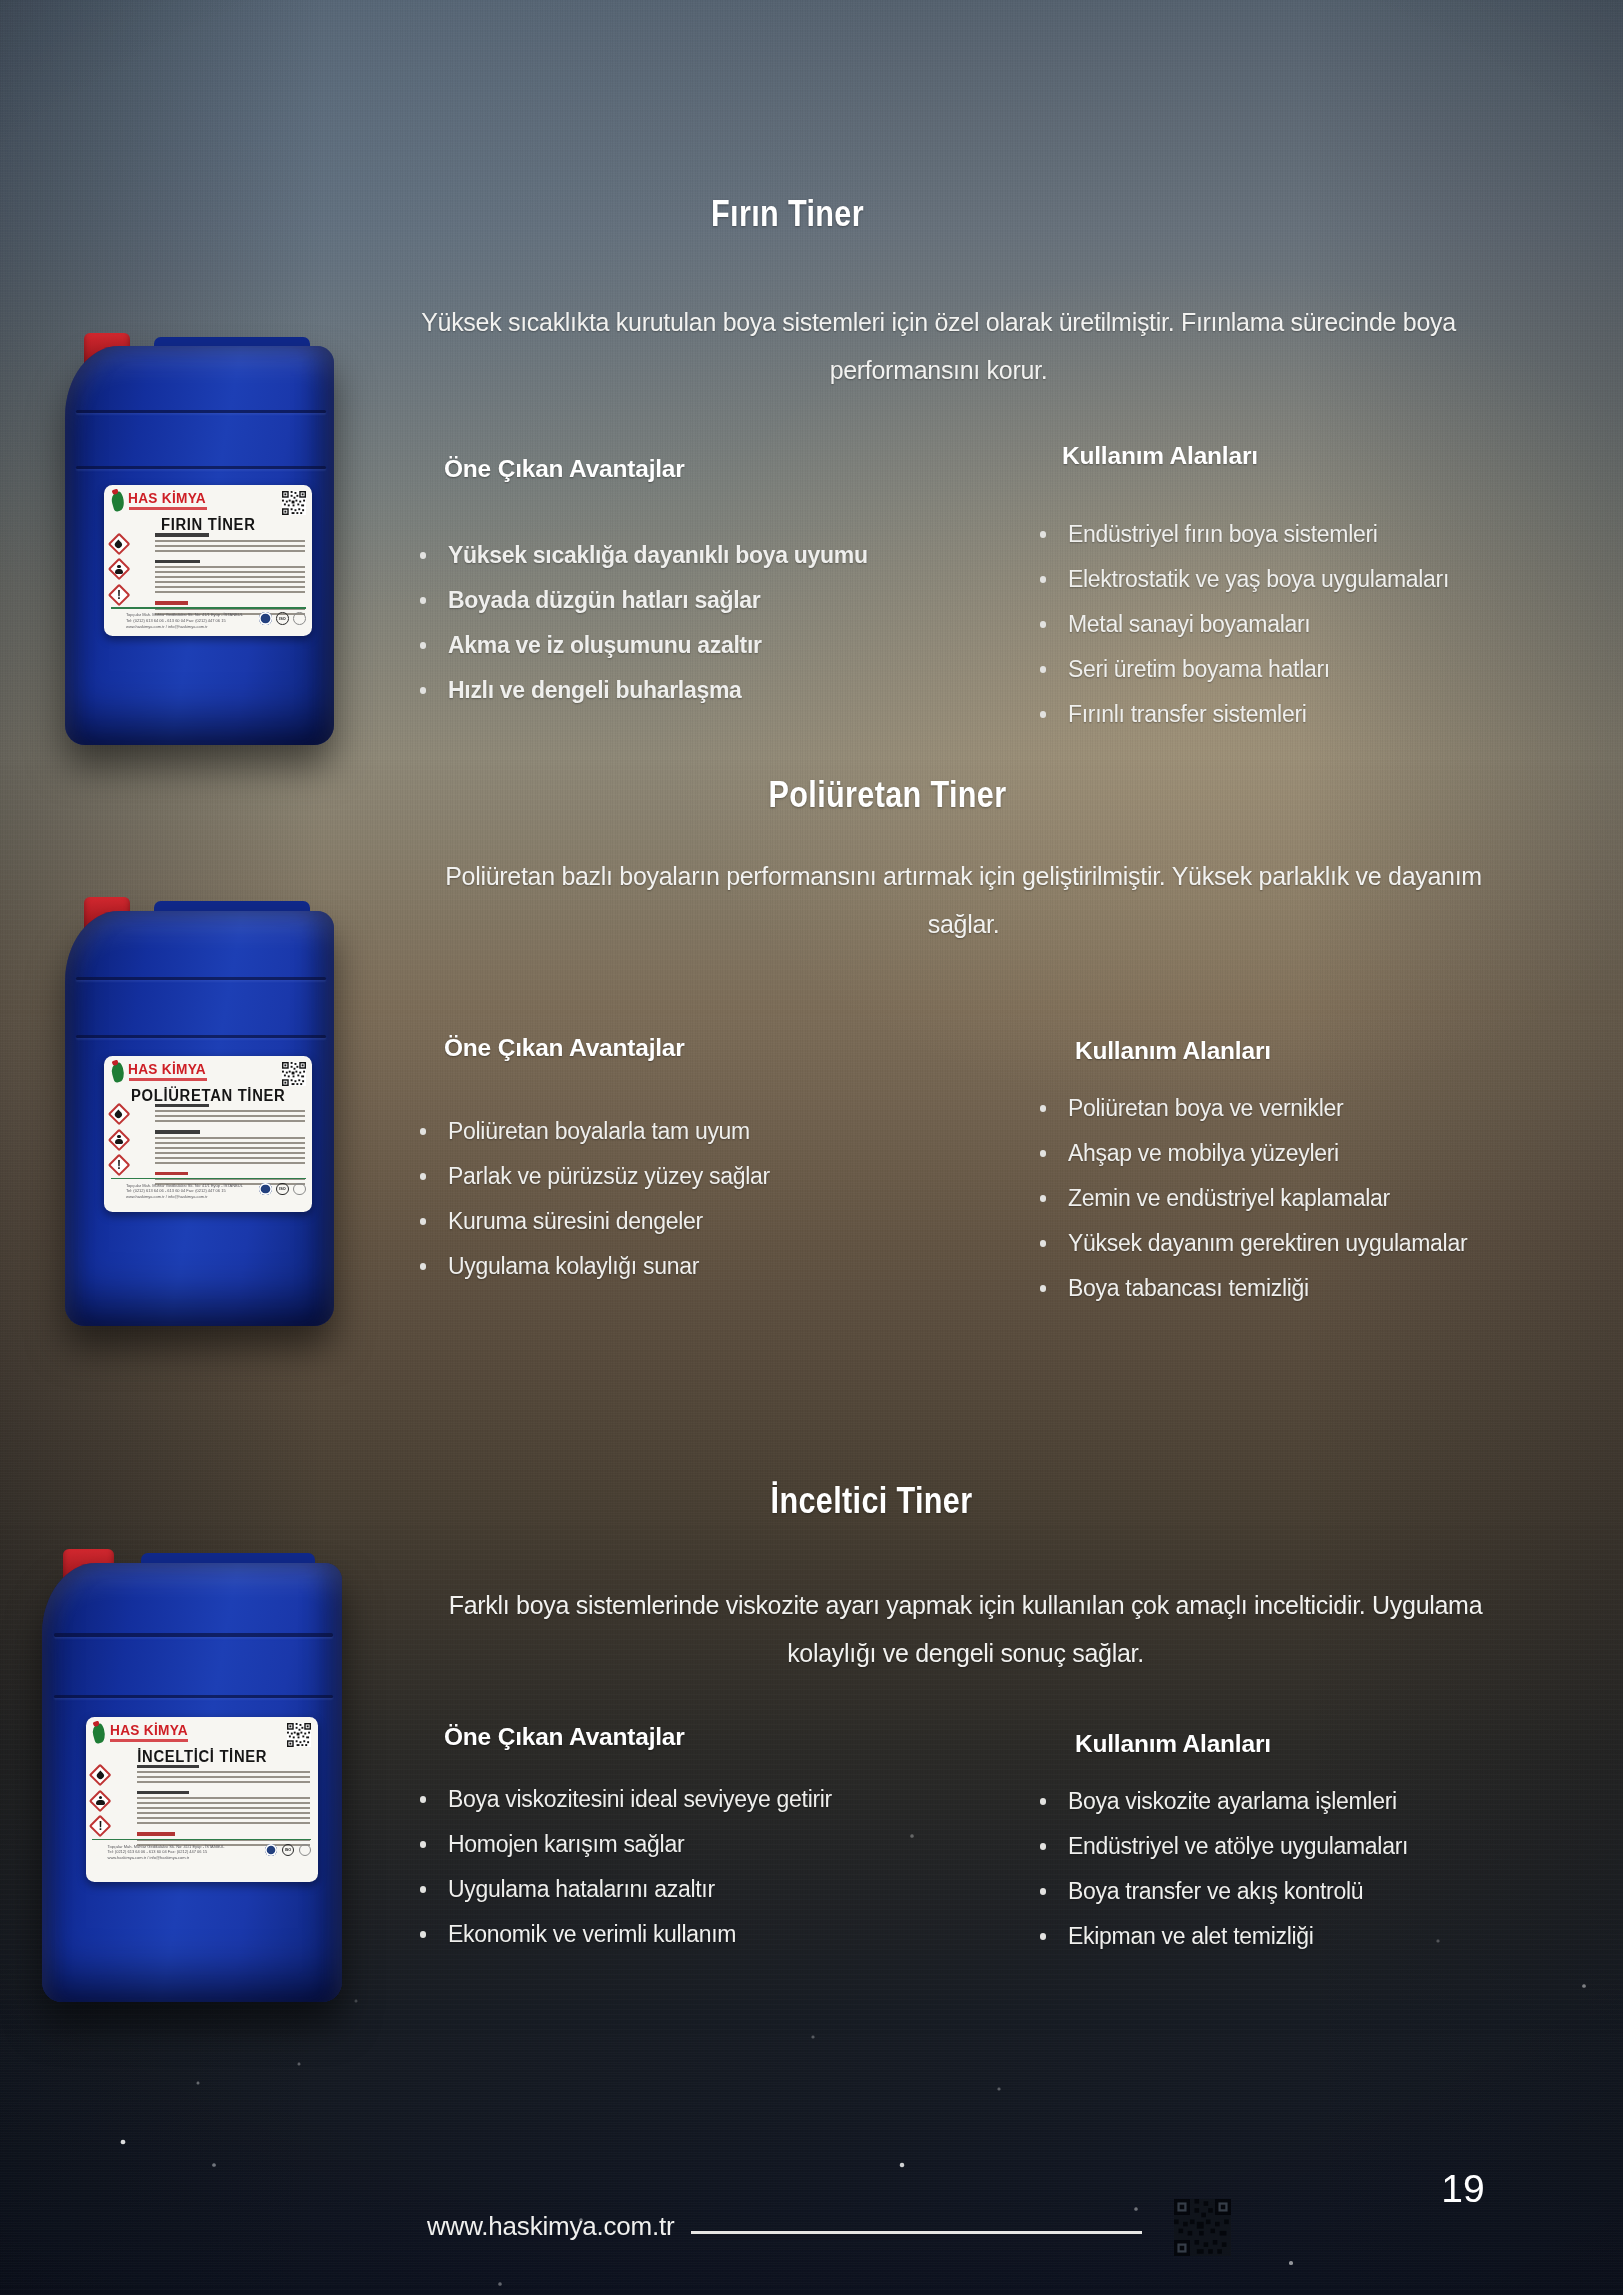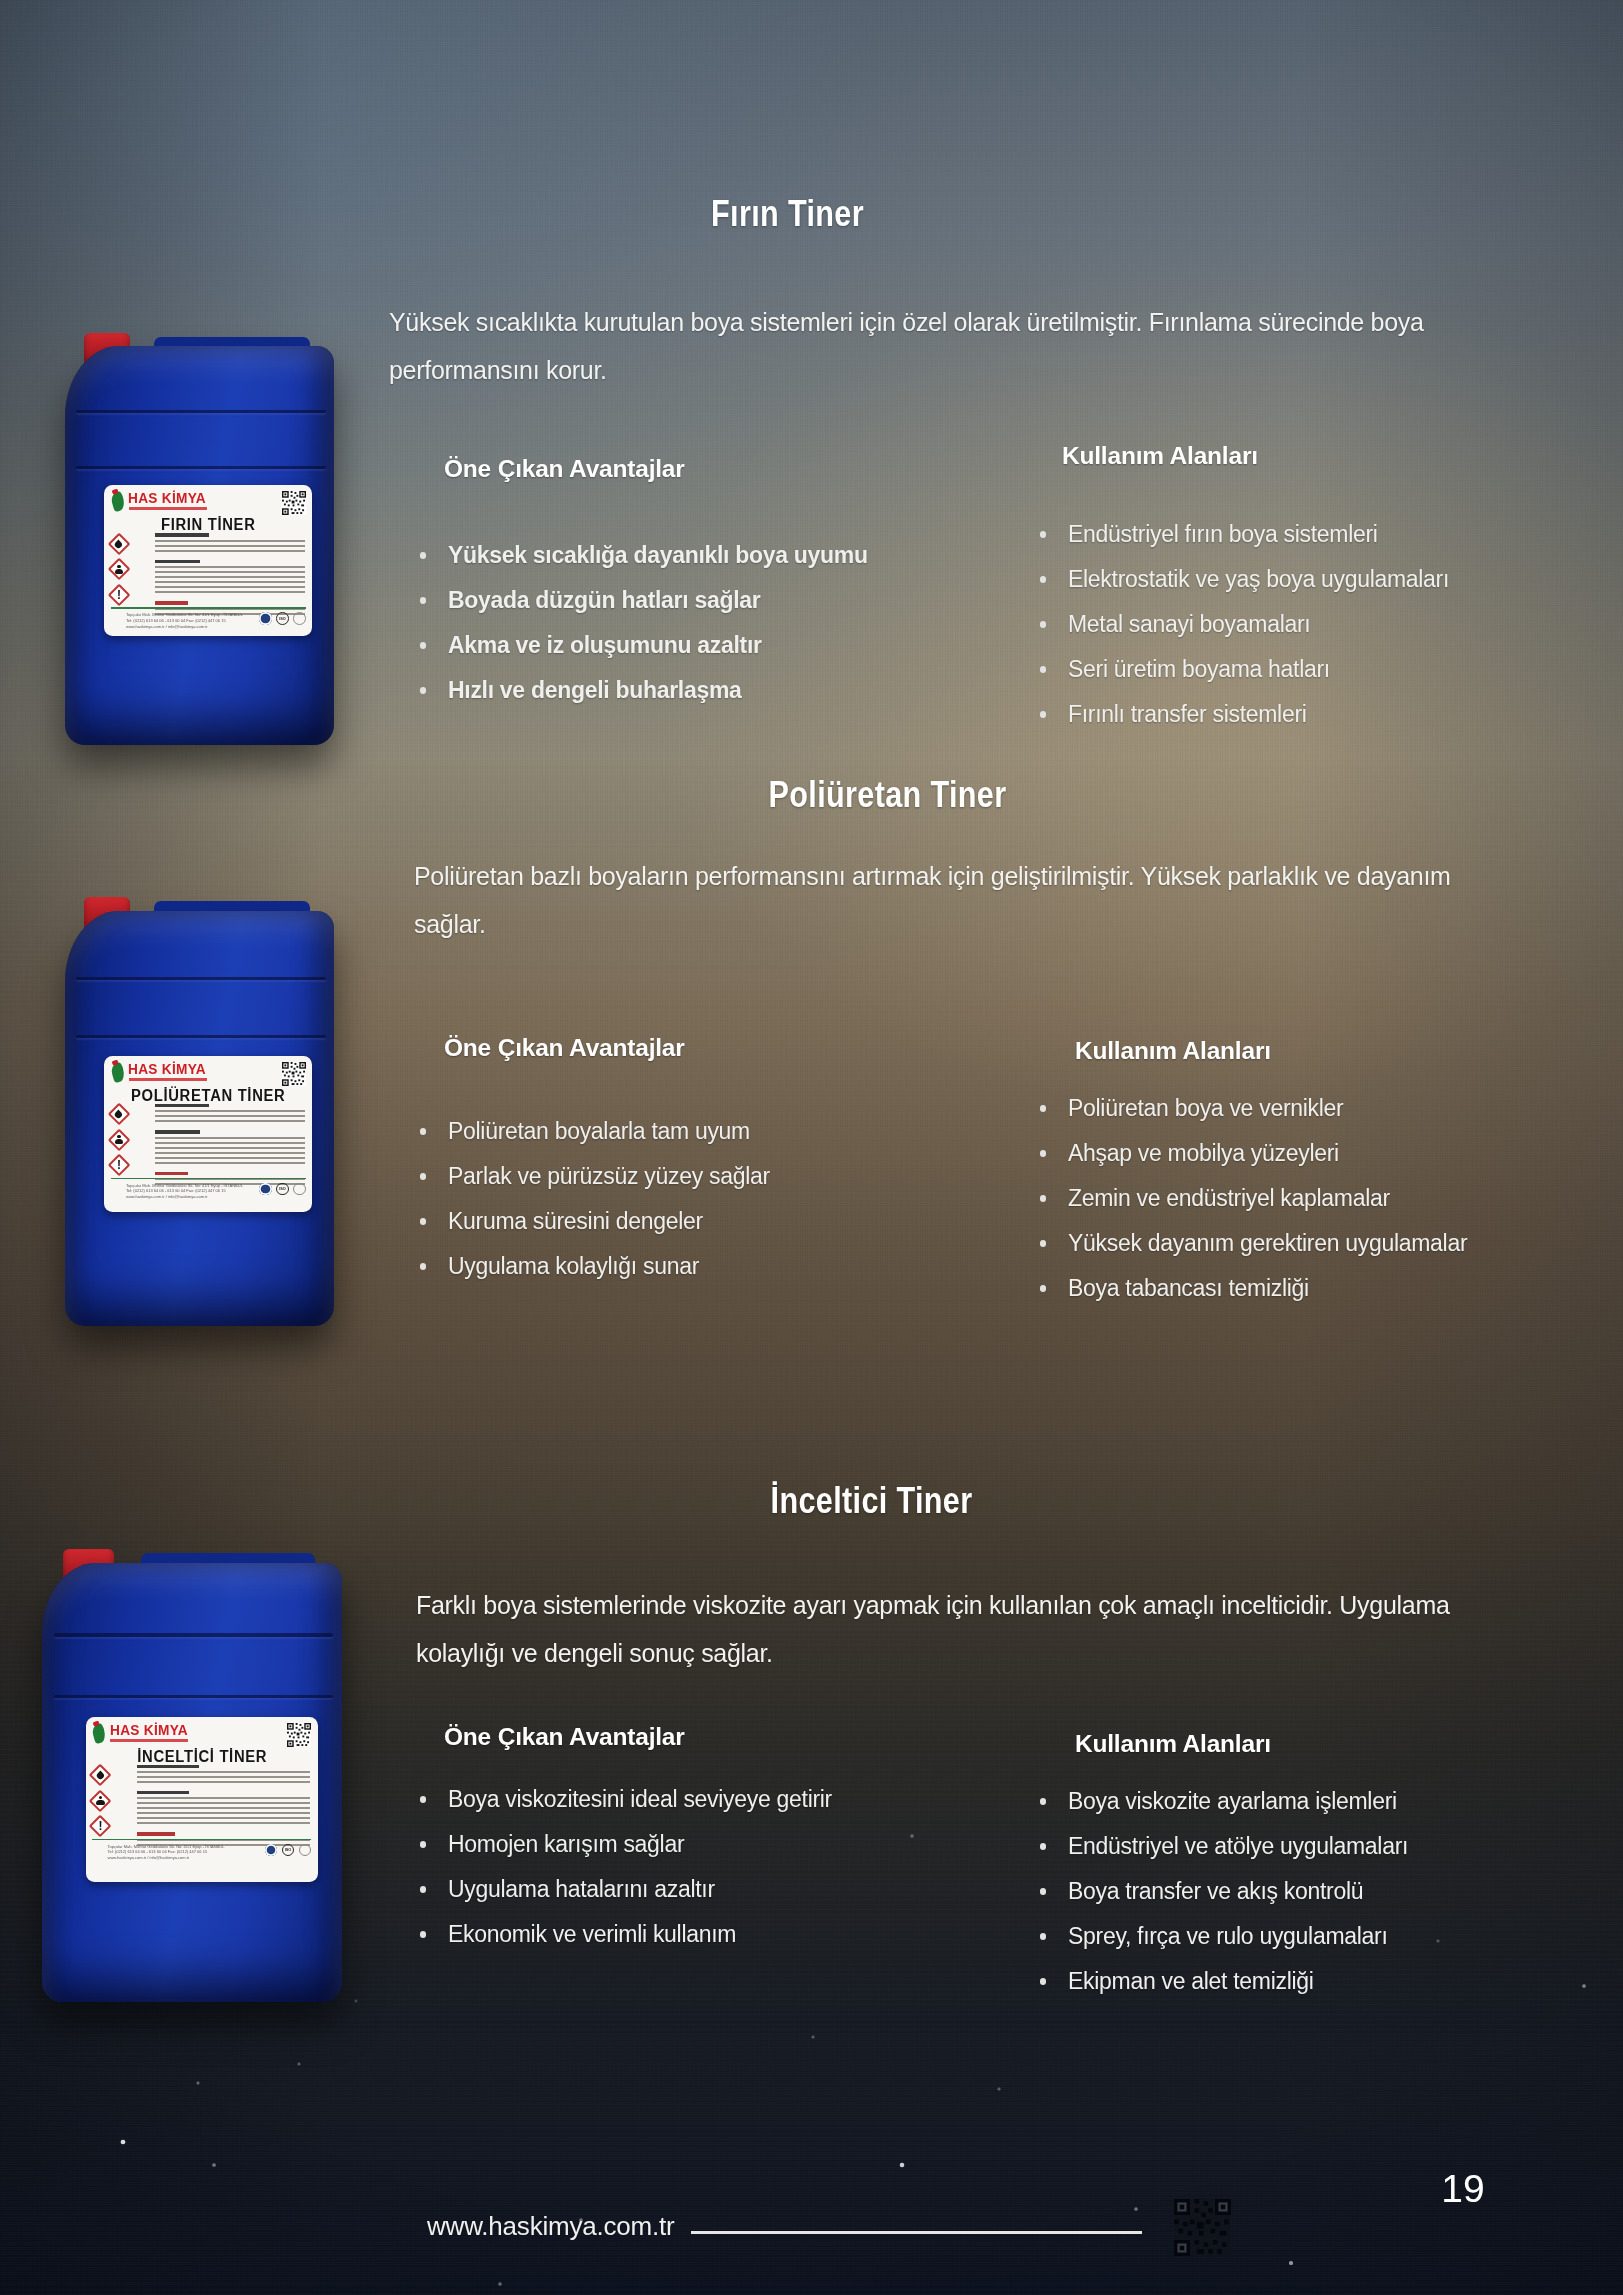--- a/index.html
+++ b/index.html
@@ -30,21 +30,21 @@
       1290px 2262px 0 1px rgba(255,255,255,.55),
       1583px 1985px 0 0.8px rgba(255,255,255,.45),
       998px 2088px 0 0.5px rgba(255,255,255,.3),
       812px 2036px 0 0.5px rgba(255,255,255,.28),
       1437px 1940px 0 0.5px rgba(255,255,255,.25),
       911px 1835px 0 0.7px rgba(255,255,255,.3),
       355px 2000px 0 0.4px rgba(255,255,255,.22);}
   
   .sec-title{position:absolute;width:507px;text-align:center;font-size:36px;font-weight:bold;color:#fff;
     letter-spacing:0.4px;transform:scaleX(.85);transform-origin:center;text-shadow:0 0.8px 2.5px rgba(0,0,0,.35);}
-  .sec-desc{position:absolute;width:1099px;font-size:25px;line-height:48px;
+  .sec-desc{position:absolute;width:1099px;text-align:center;font-size:25px;line-height:48px;
     color:#f2f2f0;letter-spacing:-0.3px;text-shadow:0 0.8px 1.7px rgba(0,0,0,.3);}
   .col-h{position:absolute;font-size:24.5px;font-weight:bold;color:#fff;letter-spacing:-0.2px;
     text-shadow:0 0.8px 1.7px rgba(0,0,0,.35);}
   ul.blist{position:absolute;list-style:none;margin:0;padding:0;}
   ul.blist li{position:relative;padding-left:30px;font-size:23px;line-height:45px;color:#efefed;
     letter-spacing:-0.3px;white-space:nowrap;text-shadow:0 0.8px 1.7px rgba(0,0,0,.3);}
   ul.blist li::before{content:"";position:absolute;left:1.7px;top:19.4px;width:6.8px;height:6.8px;border-radius:50%;
     background:#e2e2e0;}
   
   .can{position:absolute;}
@@ -430,21 +430,20 @@
     <li>Boya viskozitesini ideal seviyeye getirir</li>
     <li>Homojen karışım sağlar</li>
     <li>Uygulama hatalarını azaltır</li>
     <li>Ekonomik ve verimli kullanım</li>
   </ul>
   <div class="col-h" style="left:1075px;top:1730px;">Kullanım Alanları</div>
   <ul class="blist" style="left:1038px;top:1779px;">
     <li>Boya viskozite ayarlama işlemleri</li>
     <li>Endüstriyel ve atölye uygulamaları</li>
     <li>Boya transfer ve akış kontrolü</li>
-    <li>Sprey, fırça ve rulo uygulamaları</li>
     <li>Ekipman ve alet temizliği</li>
   </ul>
 
   <div class="f-site">www.haskimya.com.tr</div>
   <div class="f-line"></div>
   <svg class="f-qr" viewBox="0 0 25 25">
       <rect width="25" height="25" fill="#10141b"></rect>
       <g fill="#04060a">
         <rect width="7" height="7"></rect>
         <rect x="18" width="7" height="7"></rect>

